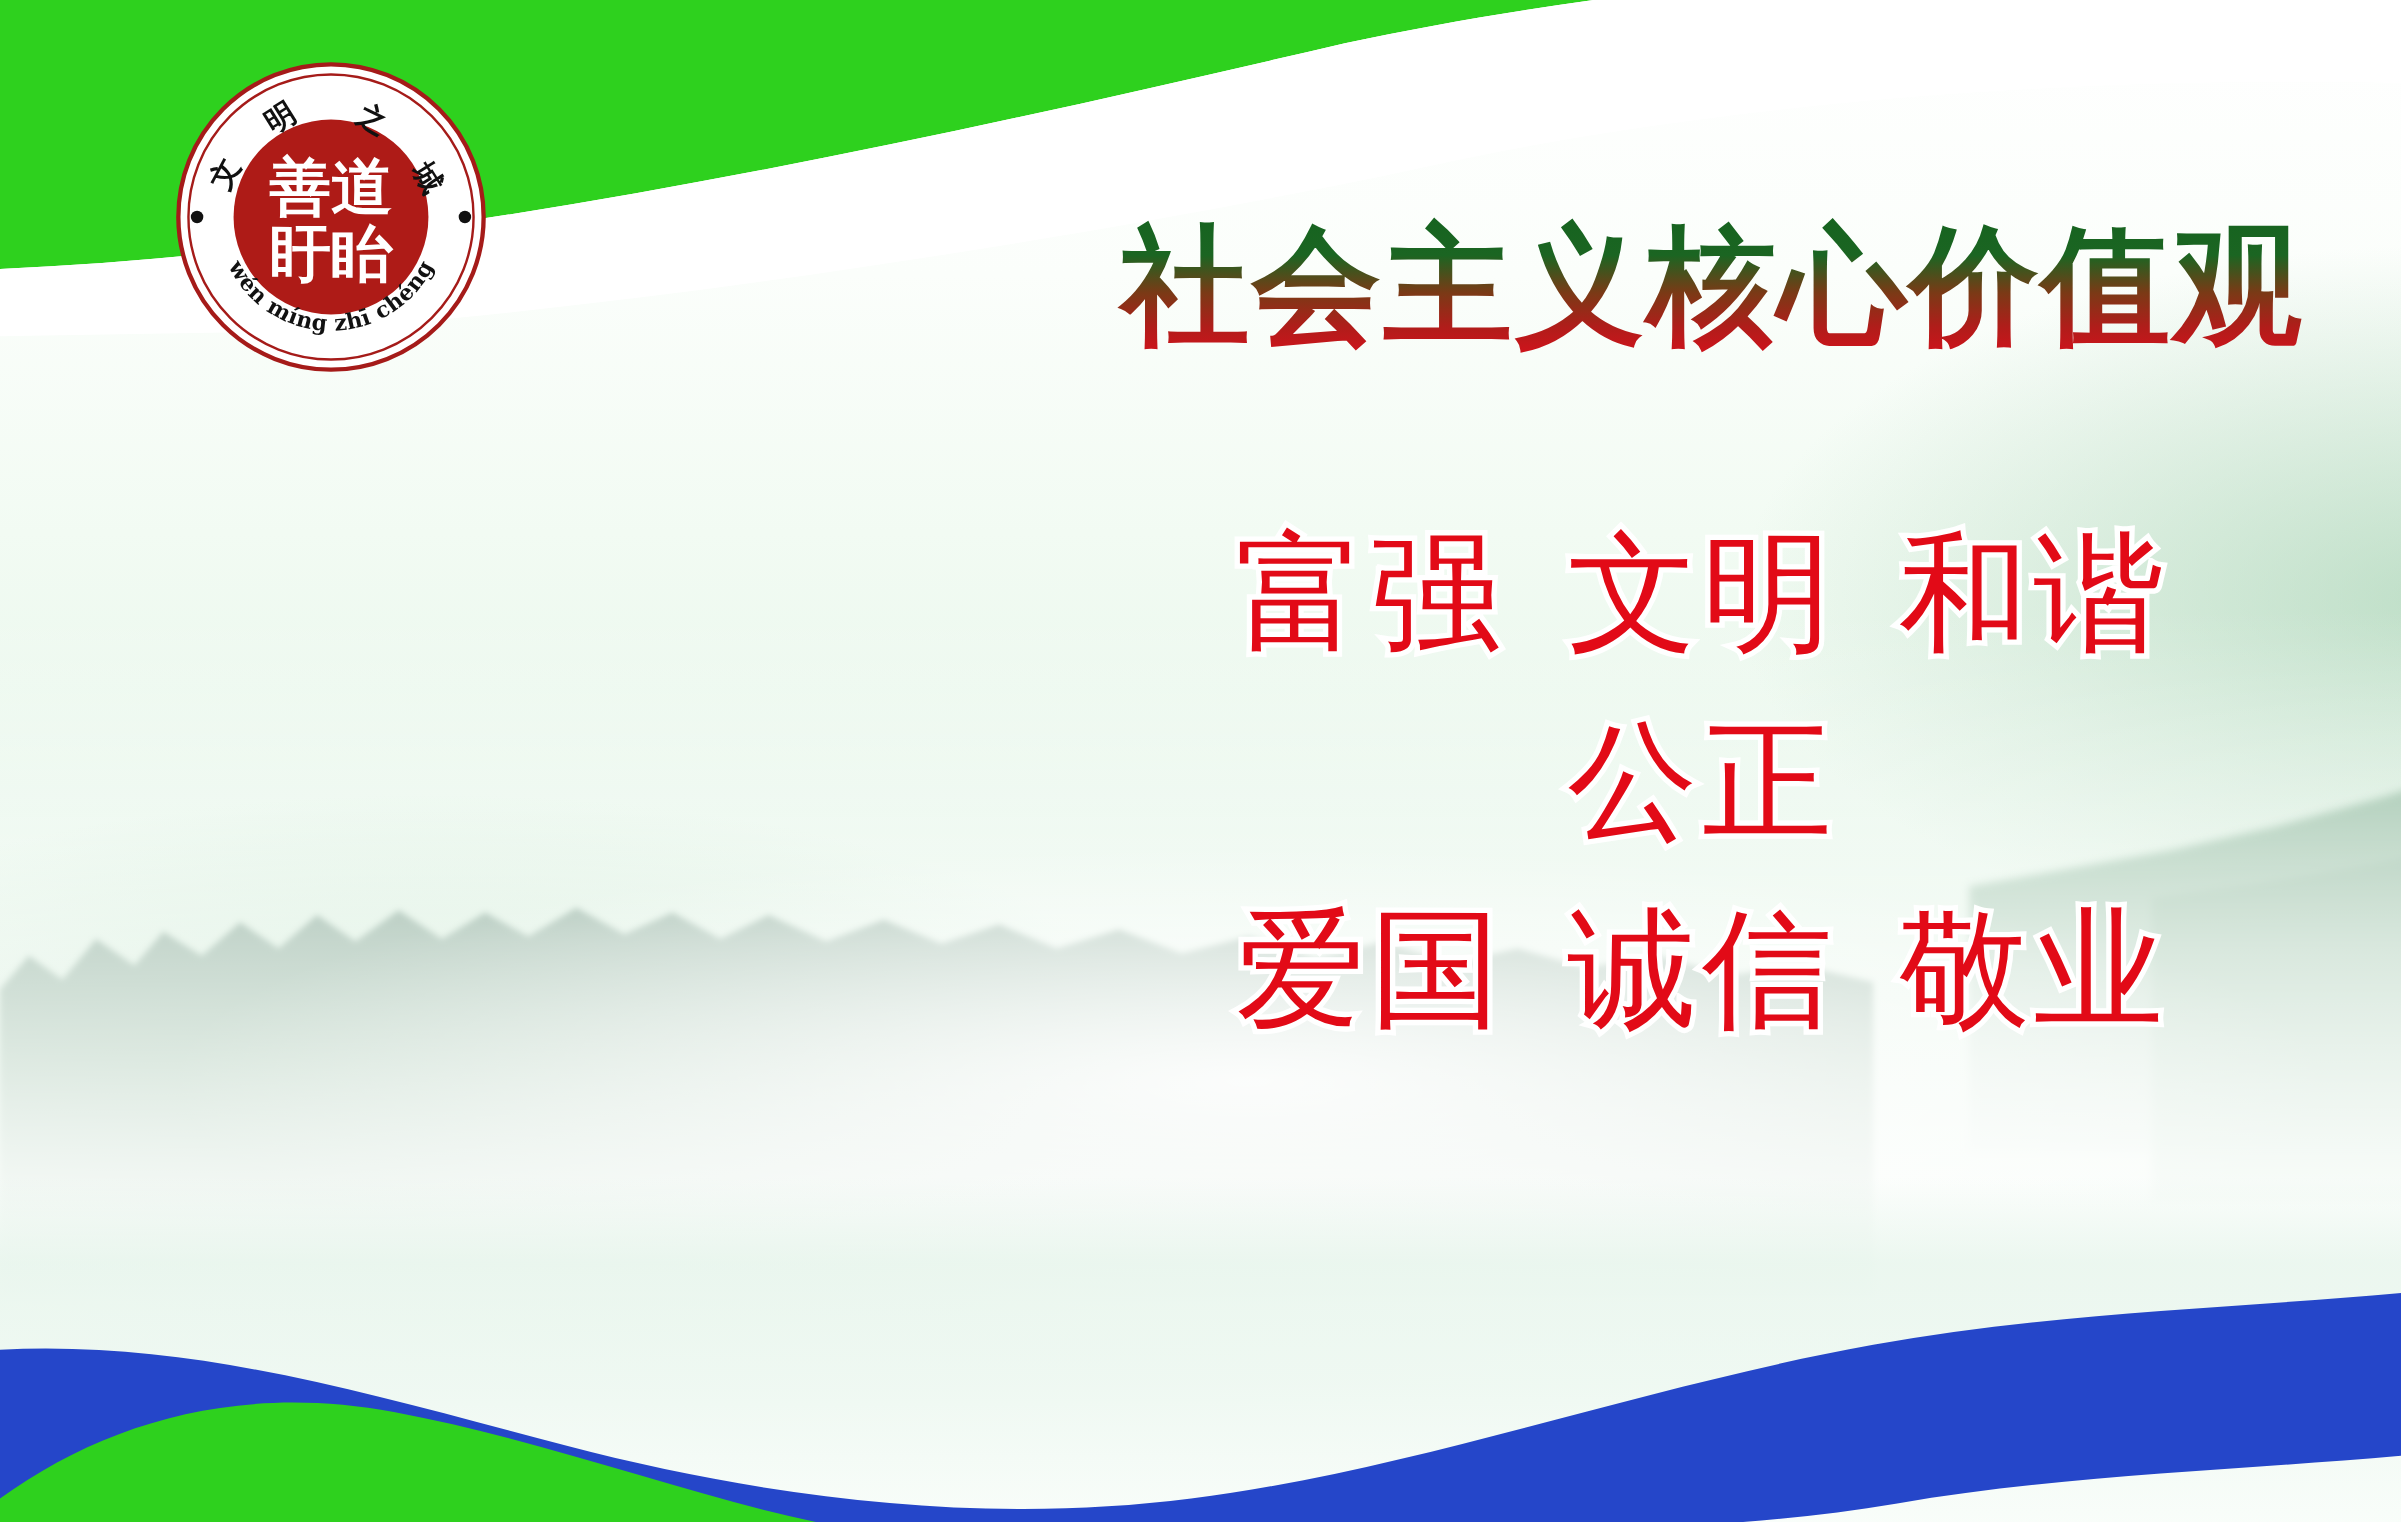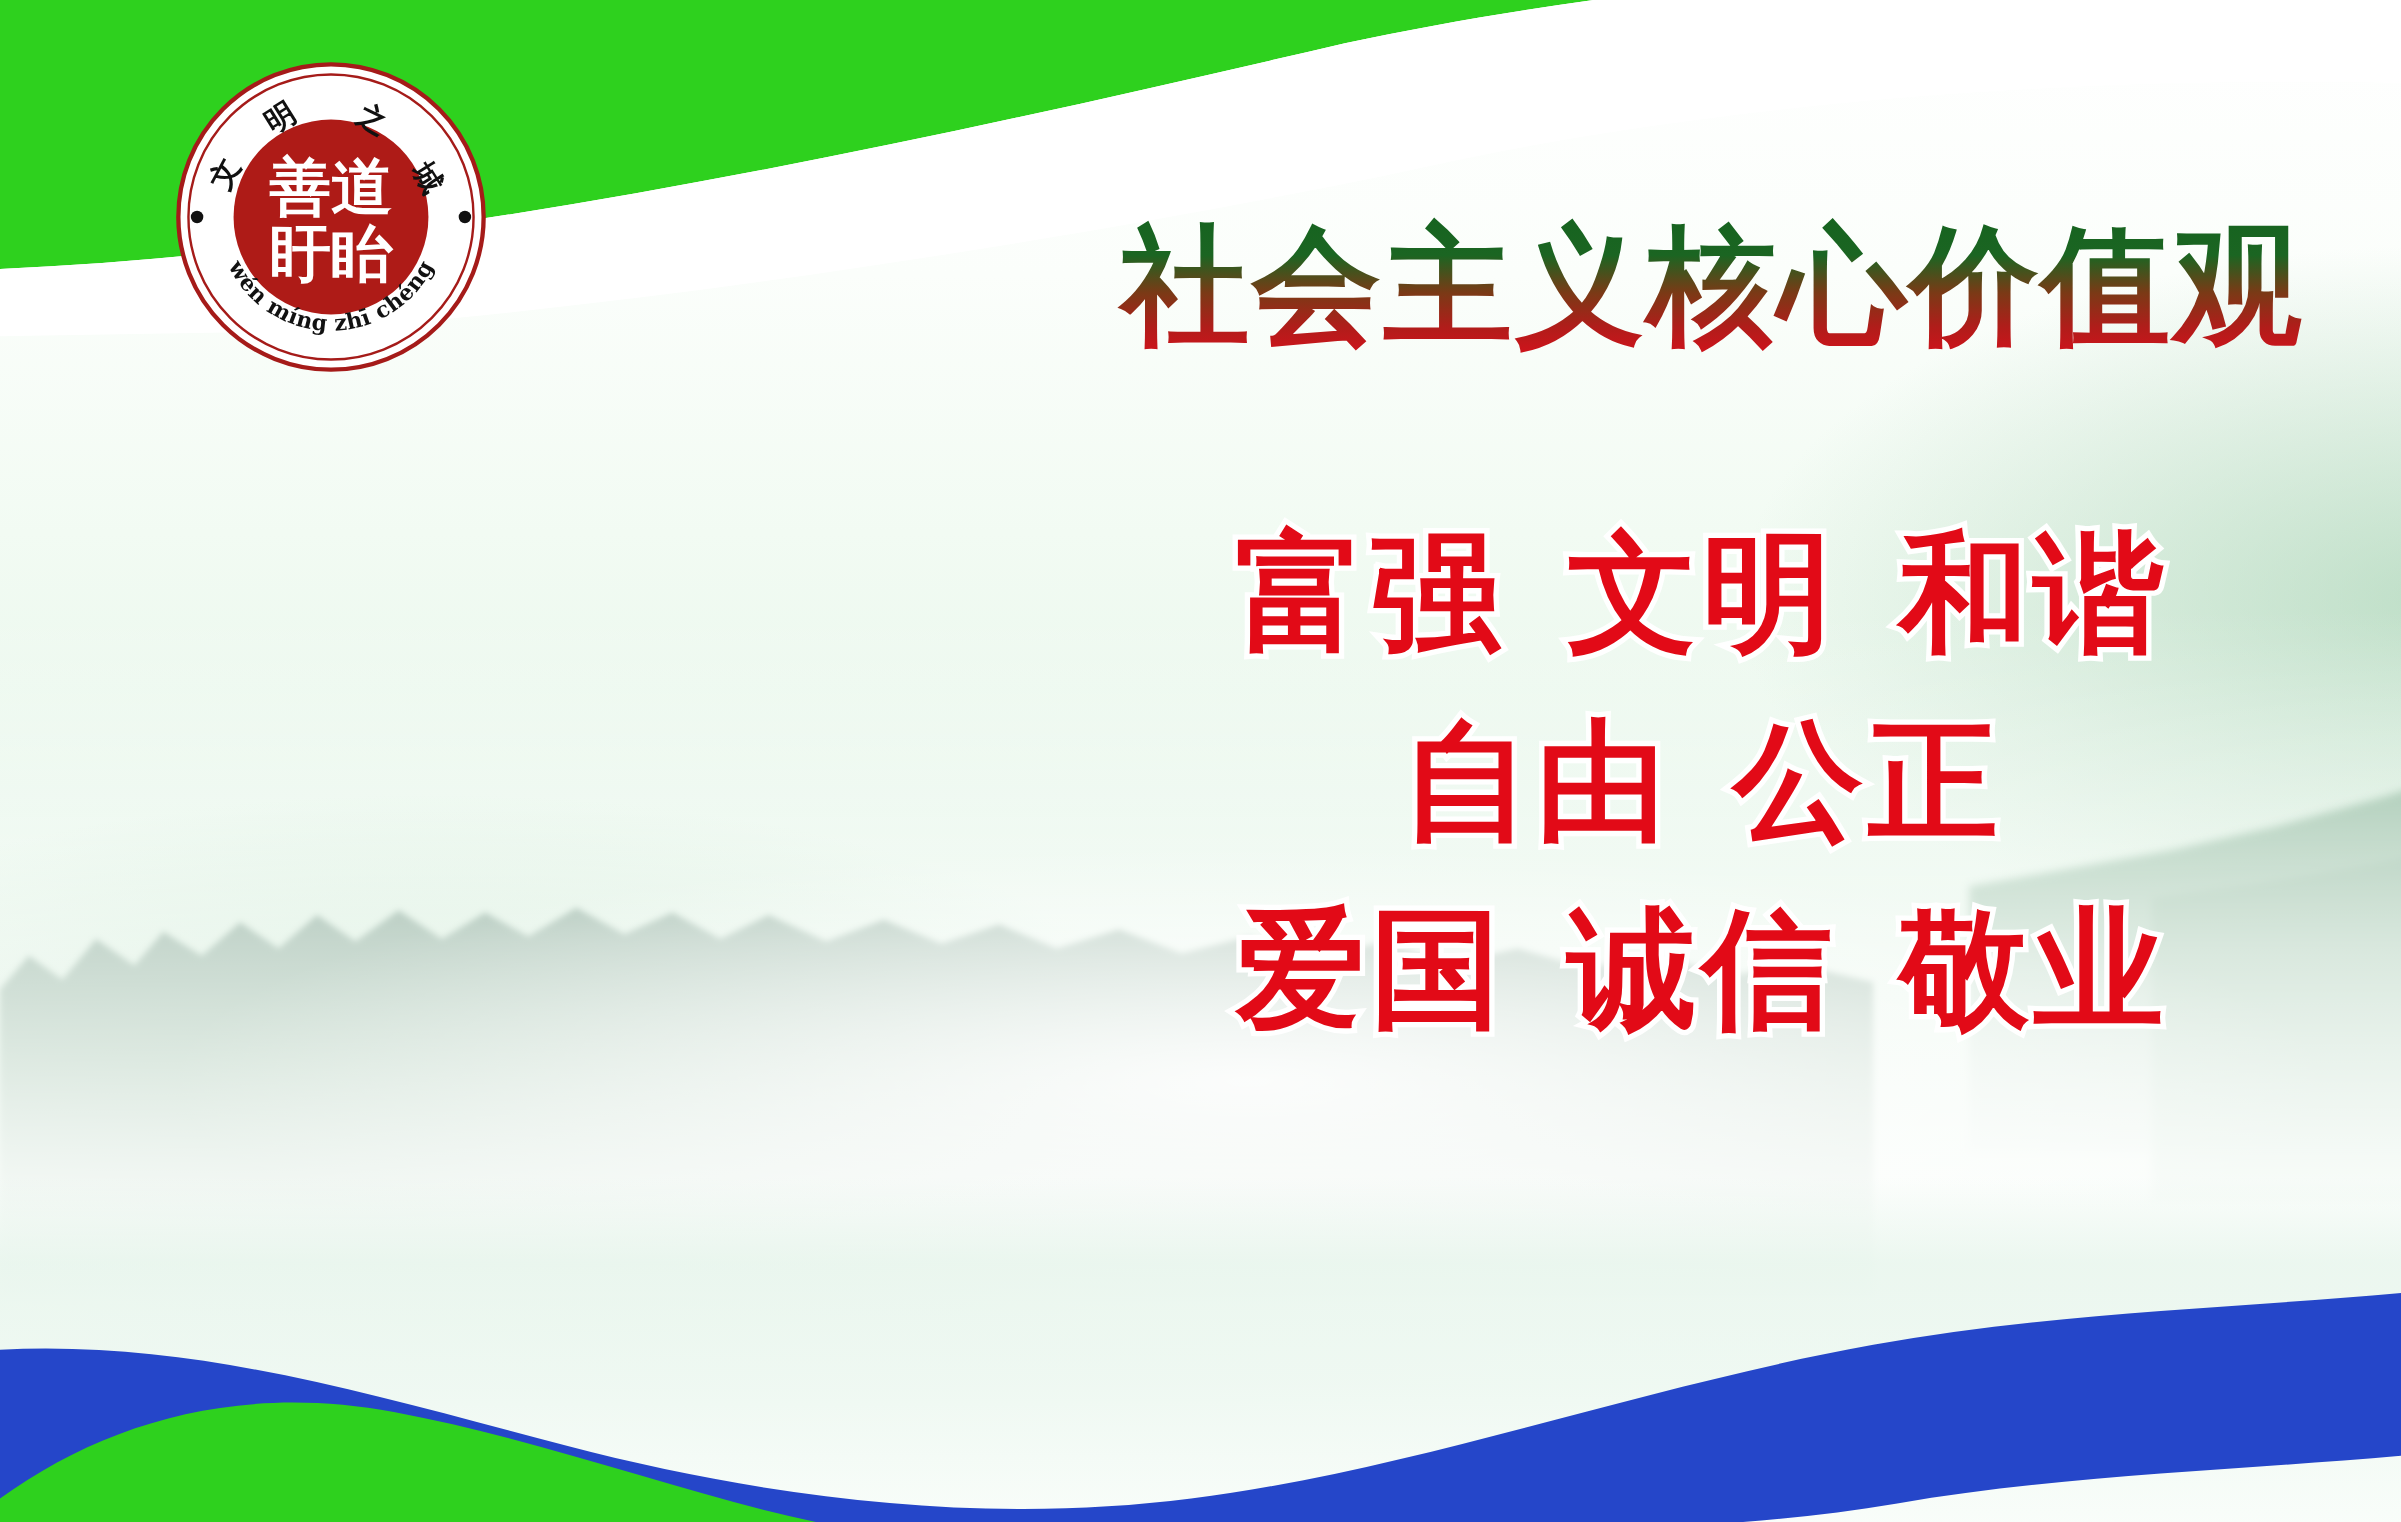--- a/index.html
+++ b/index.html
@@ -130,21 +130,21 @@
     width: 3404px;
   }
   .slogan-row {
     display: flex;
     justify-content: center;
     align-items: center;
     height: 188px;
   }
   .slogan-word {
     font-family: "DejaVu Sans", "Liberation Sans", sans-serif;
-    font-weight: 700;
+    font-weight: 400;
     font-size: 130px;
     line-height: 1;
     color: #e20a17;
     margin: 0 31px;
     letter-spacing: 4.8px;
     white-space: nowrap;
     -webkit-text-stroke: 10.6px #ffffff;
     paint-order: stroke fill;
     text-shadow:
        0 0 1px #ffffff,
@@ -315,21 +315,20 @@
 
   <div id="slogans">
 
     <div class="slogan-row">
       <span class="slogan-word">富强</span>
       <span class="slogan-word">文明</span>
       <span class="slogan-word">和谐</span>
     </div>
 
     <div class="slogan-row">
-      <span class="slogan-word">自由</span>
       <span class="slogan-word">公正</span>
     </div>
 
     <div class="slogan-row">
       <span class="slogan-word">爱国</span>
       <span class="slogan-word">诚信</span>
       <span class="slogan-word">敬业</span>
     </div>
 
   </div>

